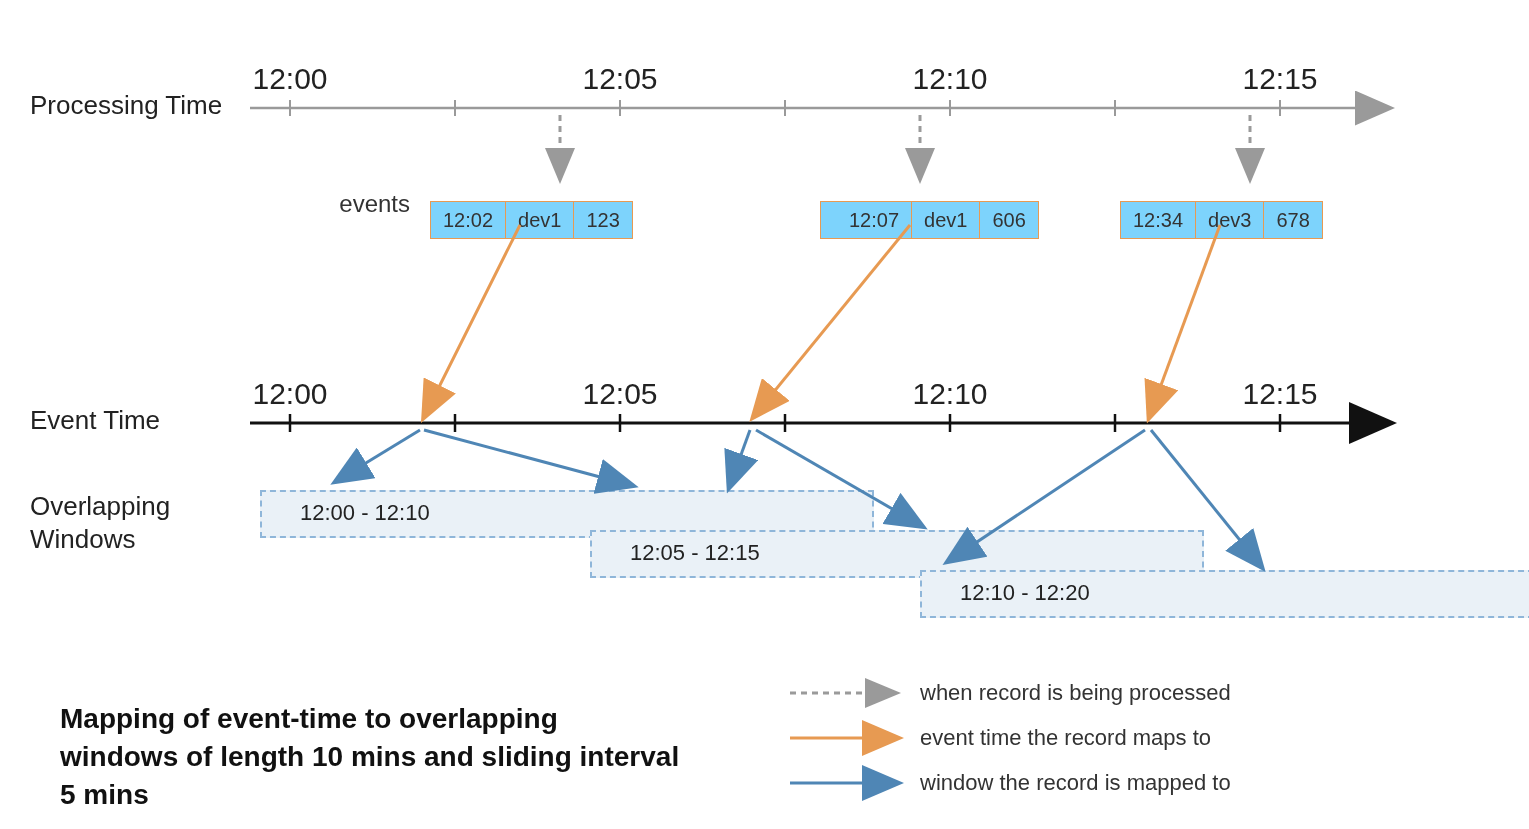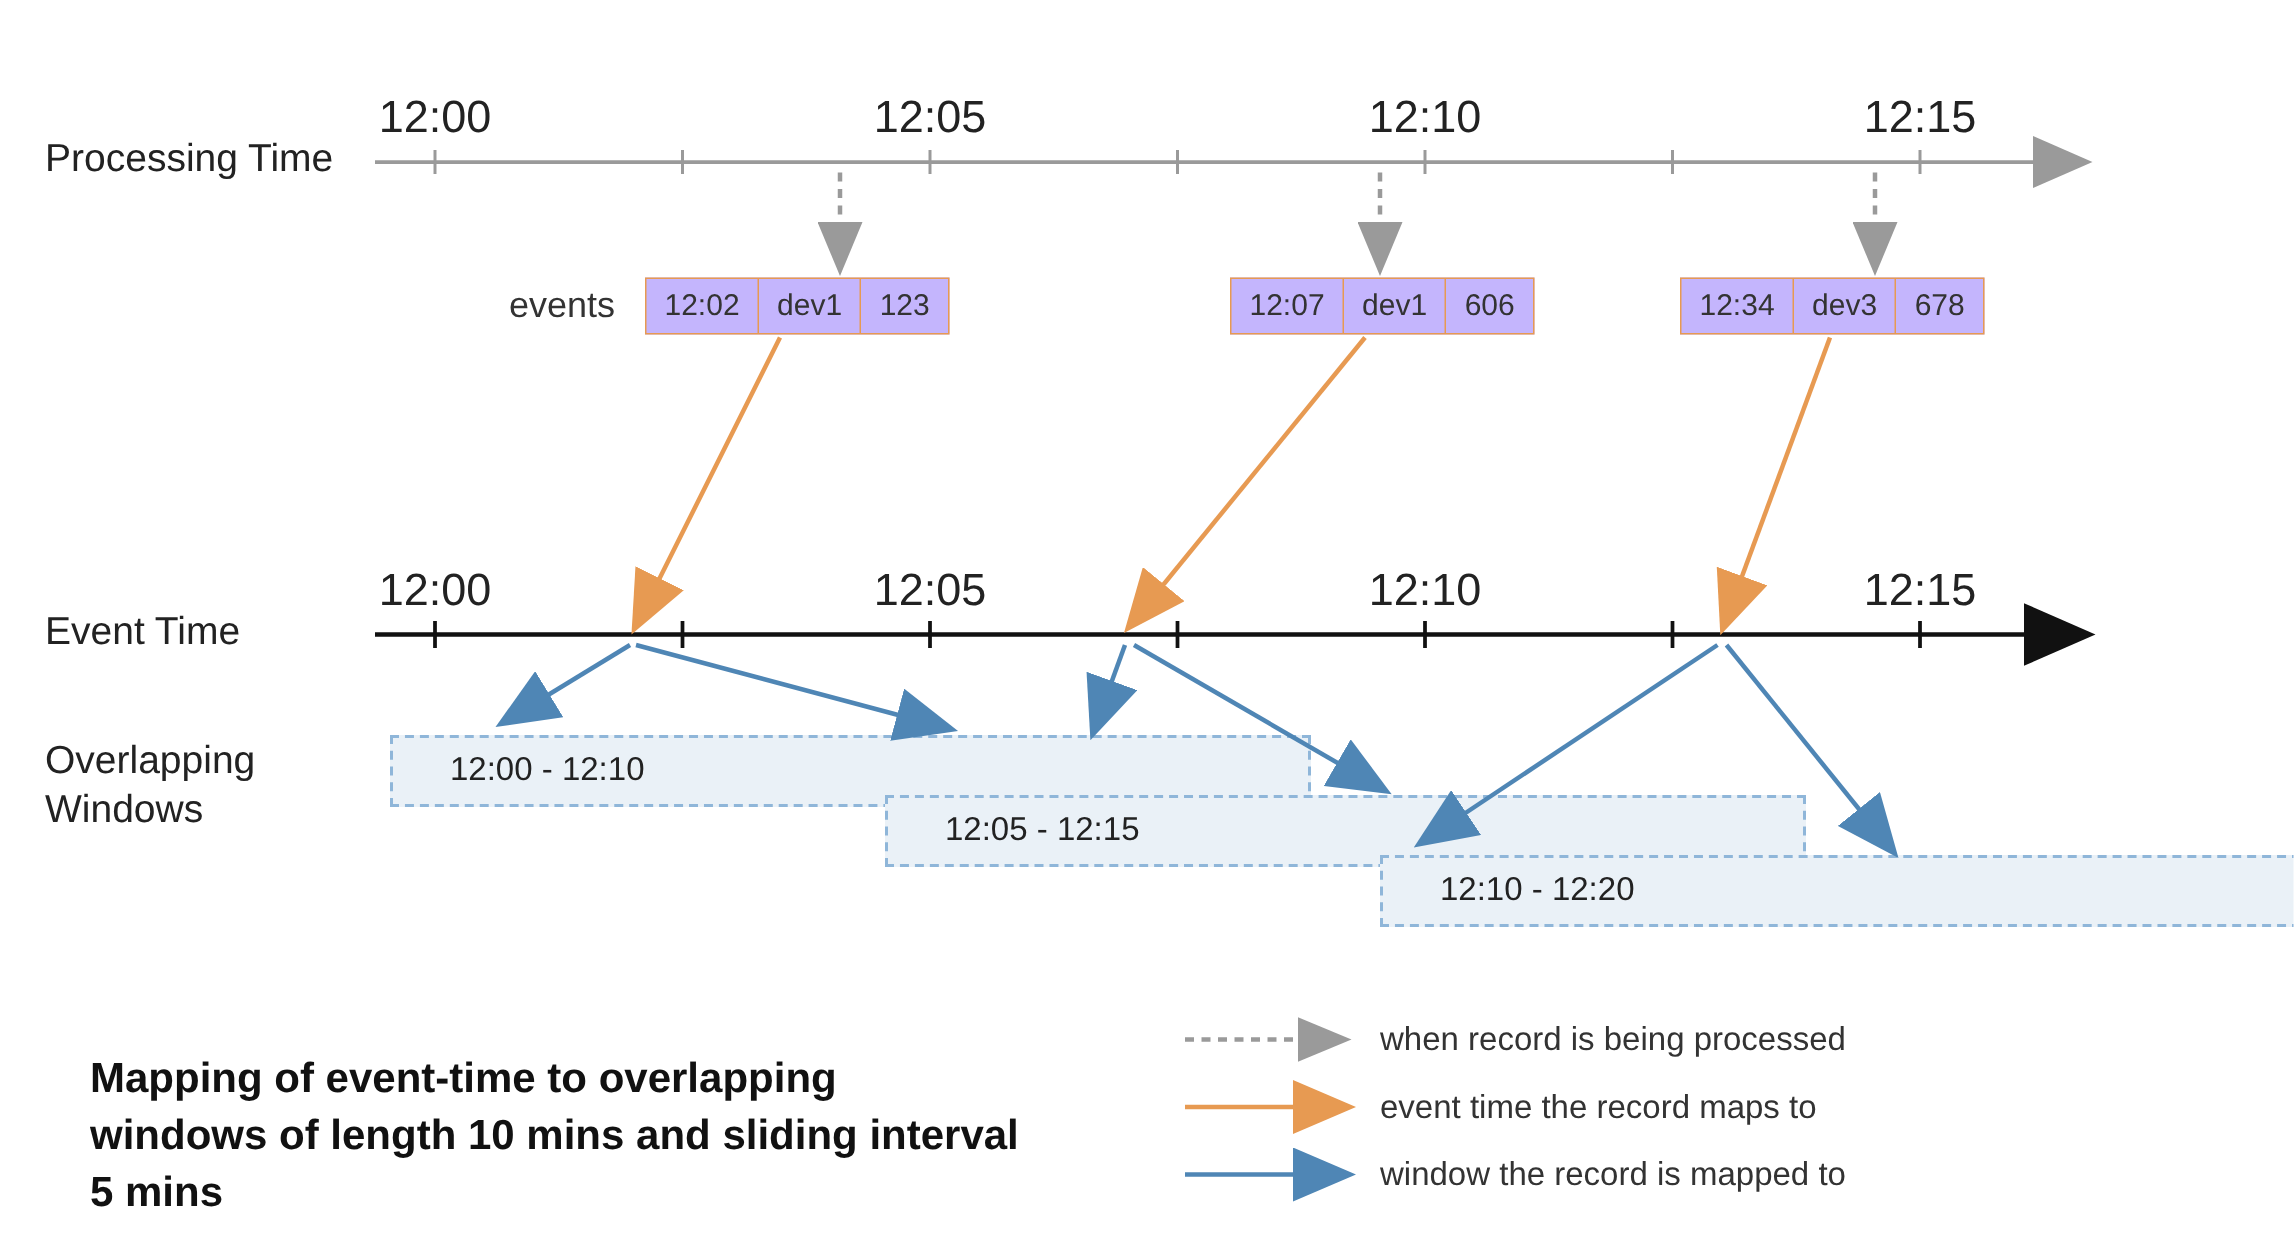--- a/index.html
+++ b/index.html
@@ -1,21 +1,21 @@
 <!DOCTYPE html>
 <html><head>
 <meta charset="utf-8">
 <style>
   html,body{margin:0;padding:0;}
   body{font-family:"Segoe UI","Helvetica Neue",Arial,sans-serif;background:#fff;}
   .canvas{position:relative;width:1529px;height:829px;}
   .row-label{position:absolute;font-size:26px;color:#222;}
   .tick-label{position:absolute;font-size:30px;color:#222;white-space:nowrap;transform:translateX(-50%);}
   .ev-label{position:absolute;font-size:24px;color:#333;text-align:right;}
-  .event-box{position:absolute;display:flex;height:36px;border:1.5px solid #e79a52;background:#c4b5fd;}
+  .event-box{position:absolute;display:flex;height:36px;border:1.5px solid #e79a52;background:#7dd3fc;margin-top:16px;}
   .event-box span{display:flex;align-items:center;justify-content:center;padding:0 12px;font-size:20px;color:#333;border-right:1.5px solid #e79a52;}
   .event-box span:last-child{border-right:none;}
   .win-box{position:absolute;height:44px;border:2px dashed #8fb6d9;background:#eaf1f7;}
   .win-txt{position:absolute;font-size:22px;color:#222;}
   .caption{position:absolute;font-size:28px;font-weight:600;color:#111;line-height:1.35;}
   .legend-txt{position:absolute;font-size:22px;color:#333;}
   svg{position:absolute;left:0;top:0;pointer-events:none;}
 </style>
 </head>
 <body>
@@ -37,21 +37,21 @@
   <div class="tick-label" style="left:290px; top:377px;">12:00</div>
   <div class="tick-label" style="left:620px; top:377px;">12:05</div>
   <div class="tick-label" style="left:950px; top:377px;">12:10</div>
   <div class="tick-label" style="left:1280px;top:377px;">12:15</div>
 
   <div class="event-box" style="left:430px;top:185px;">
     <span>12:02</span>
     <span>dev1</span>
     <span>123</span>
   </div>
-  <div class="event-box" style="left:820px;top:185px;">
+  <div class="event-box" style="left:820px;top:185px;padding-left:16px;">
     <span>12:07</span>
     <span>dev1</span>
     <span>606</span>
   </div>
   <div class="event-box" style="left:1120px;top:185px;">
     <span>12:34</span>
     <span>dev3</span>
     <span>678</span>
   </div>
 

